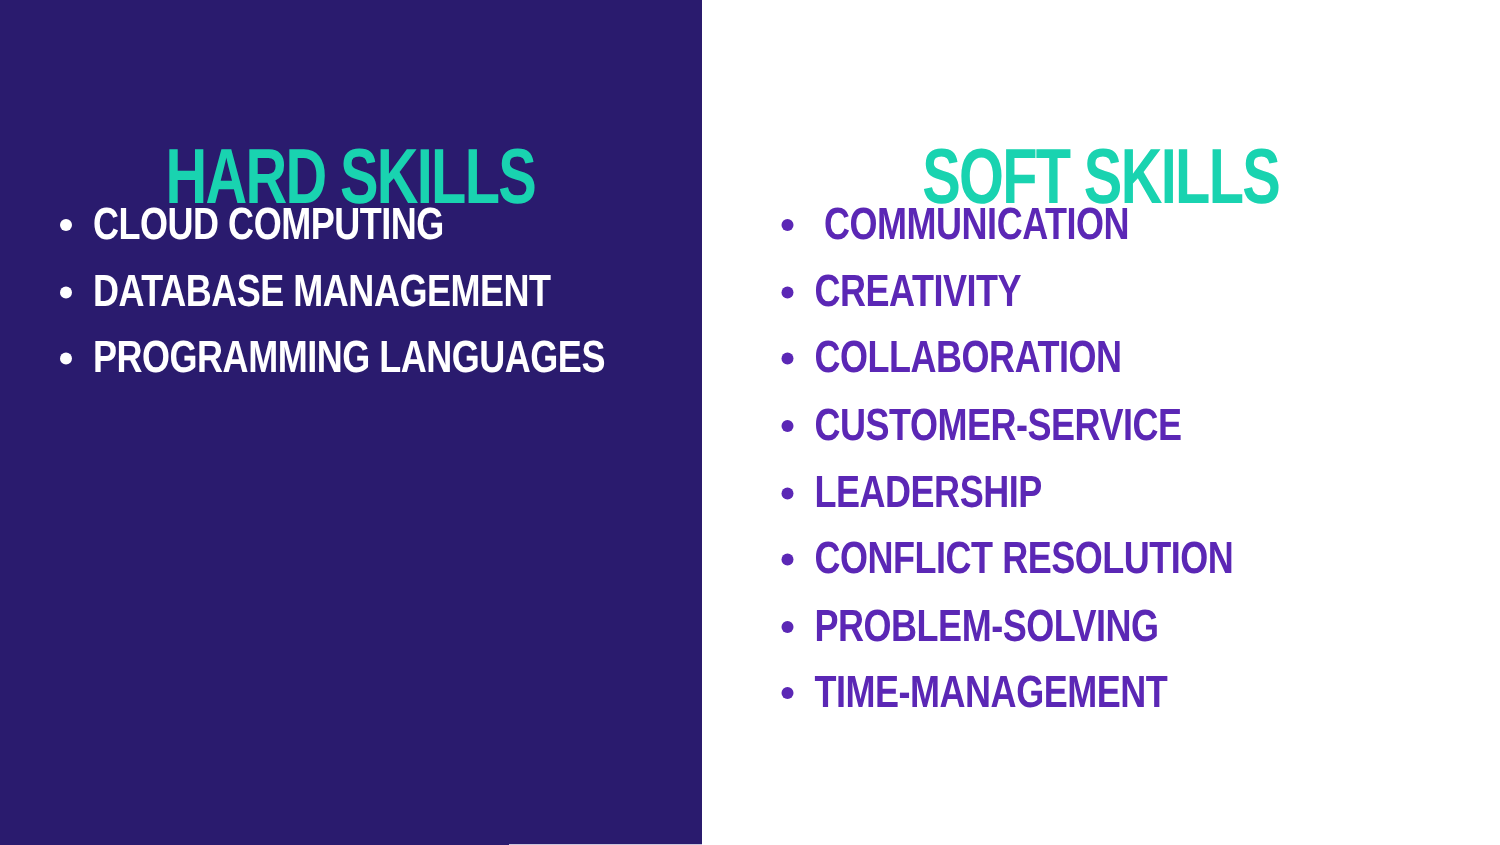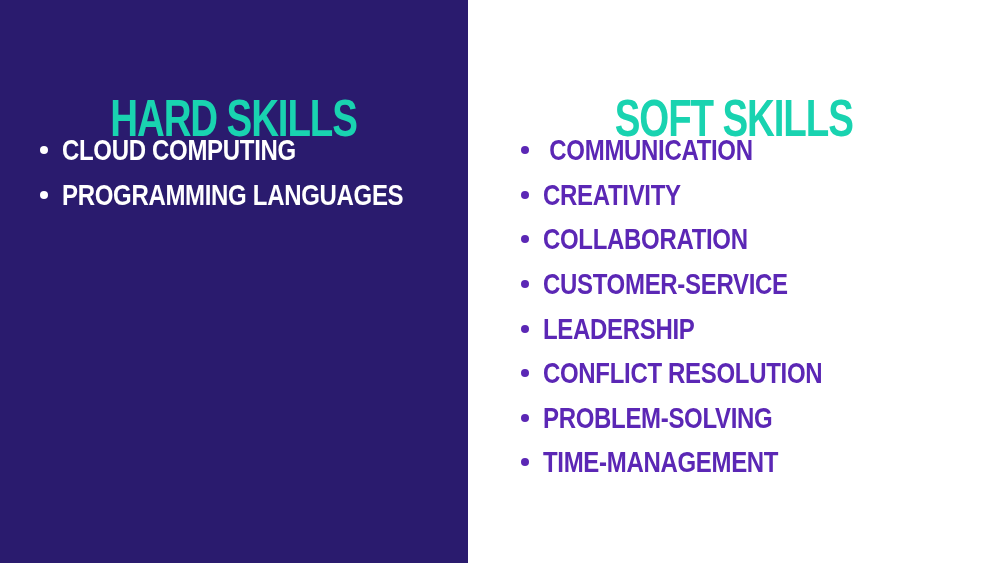--- a/index.html
+++ b/index.html
@@ -118,20 +118,24 @@
       <span class="squeeze">HARD SKILLS</span>
     </h1>
 
     <ul class="skill-list">
       <li class="skill-item">
         <span class="bullet-dot"></span>
         <span class="skill-text">CLOUD COMPUTING</span>
       </li>
       <li class="skill-item">
         <span class="bullet-dot"></span>
+        <span class="skill-text">DATABASE MANAGEMENT</span>
+      </li>
+      <li class="skill-item">
+        <span class="bullet-dot"></span>
         <span class="skill-text">PROGRAMMING LANGUAGES</span>
       </li>
     </ul>
 
   </section>
 
   <section class="panel panel-right">
 
     <h1 class="col-title">
       <span class="squeeze">SOFT SKILLS</span>

